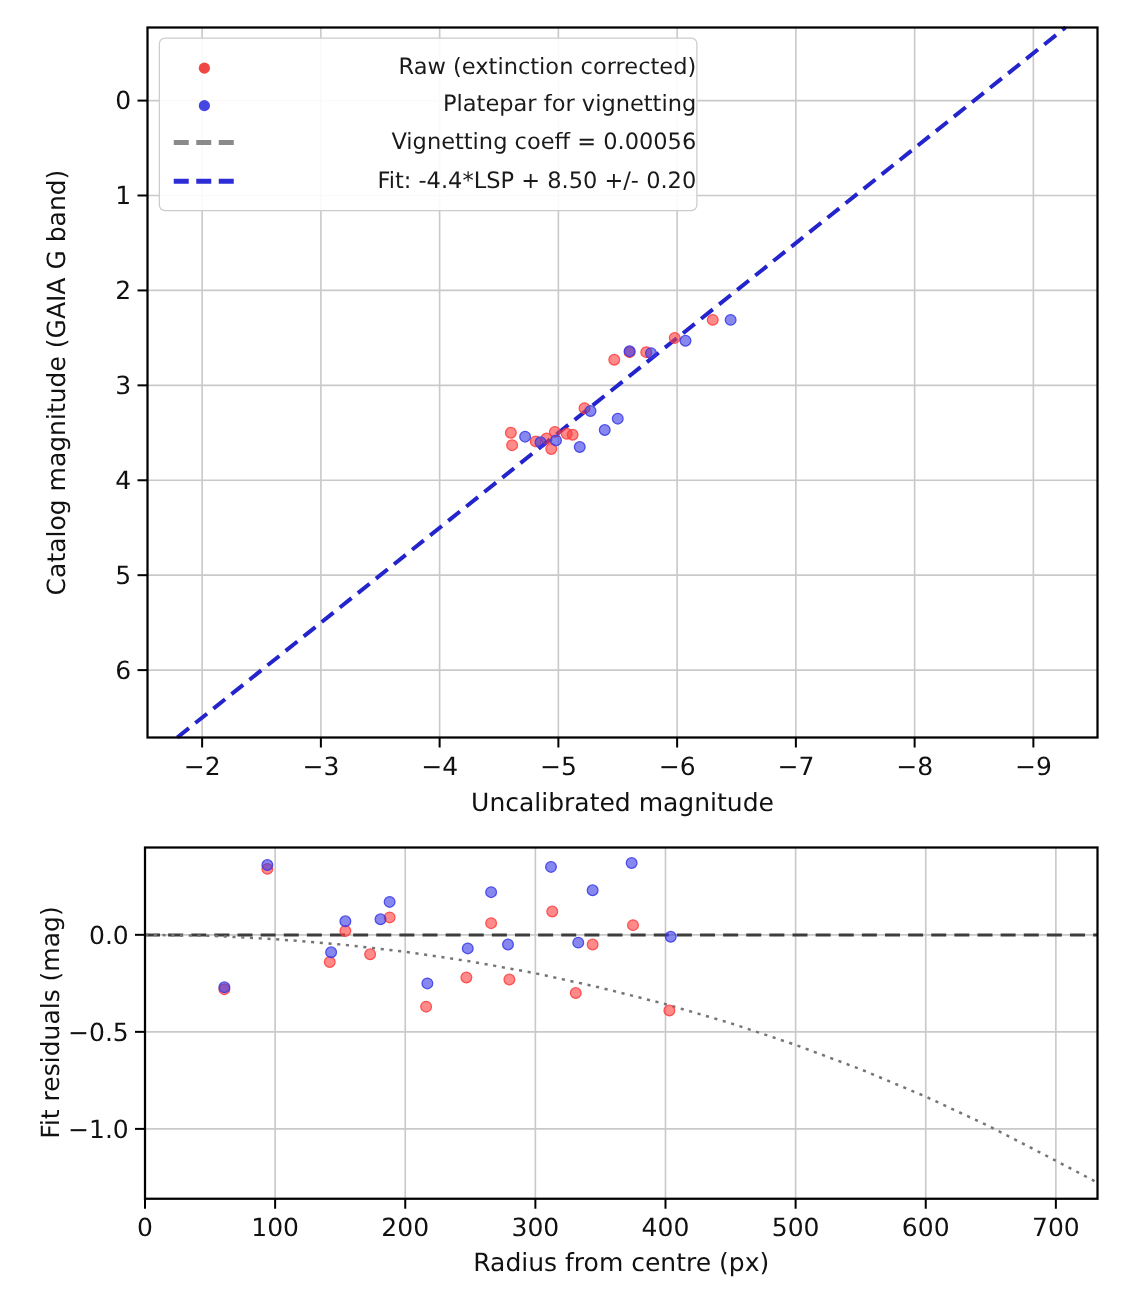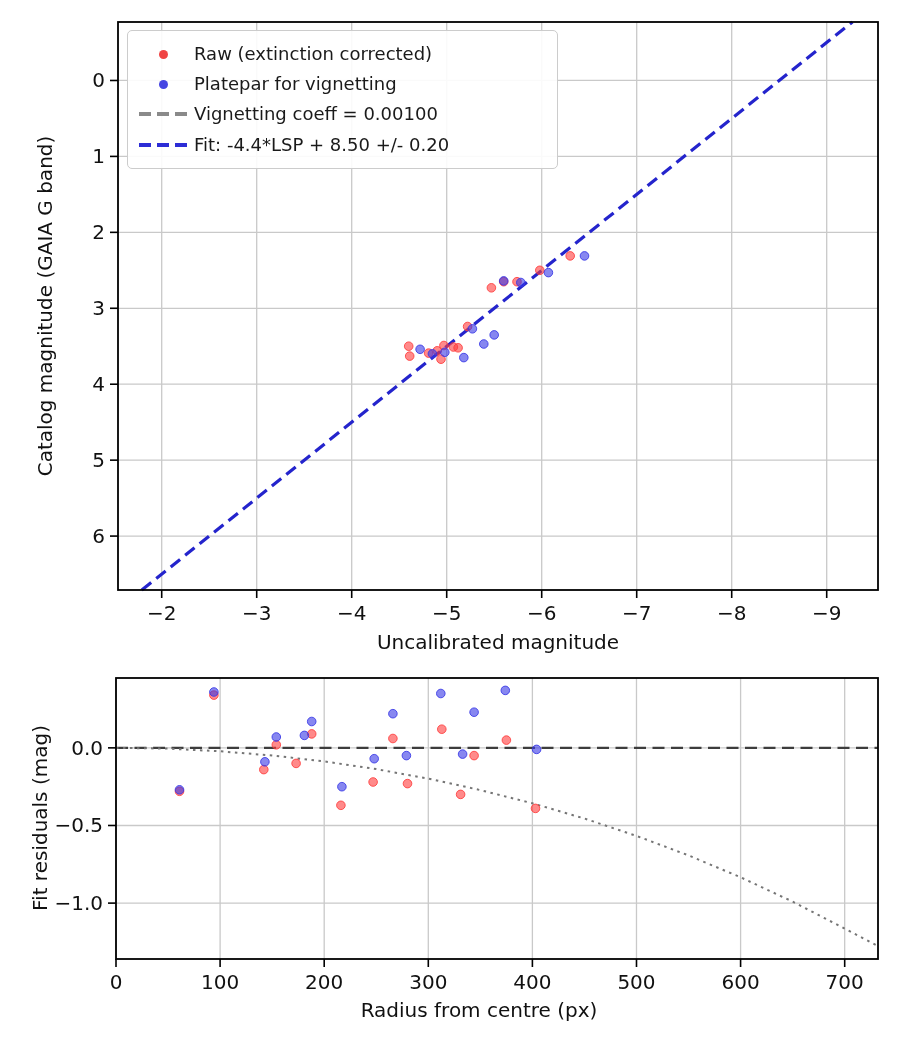--- a/index.html
+++ b/index.html
@@ -4,29 +4,29 @@
 <style>
   html,body { margin:0; padding:0; background:#ffffff; }
   .figure {
     position:relative; width:900px; height:1050px; background:#ffffff;
     font-family:"DejaVu Sans", sans-serif; overflow:hidden;
   }
   #plot-svg { position:absolute; left:0; top:0; }
   .axis-label { position:absolute; font-size:20px; color:#111; white-space:nowrap; }
   .xlabel1 { left:498px; top:630px; transform:translateX(-50%); }
   .ylabel1 { left:45px;  top:306px; transform:translate(-50%,-50%) rotate(-90deg); }
-  .xlabel2 { left:479px; top:998px; transform:translateX(-50%); }
+  .xlabel2 { left:497px; top:998px; transform:translateX(-50%); }
   .ylabel2 { left:40px;  top:818px; transform:translate(-50%,-50%) rotate(-90deg); }
   .legend {
     position:absolute; left:127px; top:30px; width:431px;
     padding:8px 0 7px 4px; box-sizing:border-box;
     border:1.2px solid #cccccc; border-radius:5px;
     background:rgba(255,255,255,0.9);
   }
-  .lrow { display:flex; align-items:center; min-height:30px; }
+  .lrow { display:flex; align-items:center; min-height:30px;justify-content:space-between; }
   .lmark { flex:0 0 62px; display:flex; justify-content:center; align-items:center; }
   .ltext { font-size:18px; color:#1a1a1a; line-height:26px; white-space:nowrap; }
   .lline { line-height:24.5px; }
   .dot { width:9px; height:9px; border-radius:50%; display:inline-block; }
   .dot.red  { background:#f04545; }
   .dot.blue { background:#4646e2; }
   .dashes { display:flex; align-items:center; }
   .dash { width:12px; height:3.6px; margin:0 3px; display:inline-block; }
   .dash.gray { background:#8a8a8a; }
   .dash.blue { background:#2d2dd6; }
@@ -218,21 +218,21 @@
         </span>
       <span class="ltext">Platepar for vignetting</span>
     </div>
     <div class="lrow">
       <span class="lmark dashes">
         <span class="dash gray"></span>
           <span class="dash gray"></span>
           <span class="dash gray"></span>
       </span>
       <span class="ltext">
-        <div class="lline">Vignetting coeff = 0.00100</div>
+        <div class="lline">Vignetting coeff = 0.00056</div>
       </span>
     </div>
     <div class="lrow" style="min-height:32px">
       <span class="lmark dashes">
         <span class="dash blue"></span>
           <span class="dash blue"></span>
           <span class="dash blue"></span>
       </span>
       <span class="ltext">Fit: -4.4*LSP + 8.50 +/- 0.20</span>
     </div>

